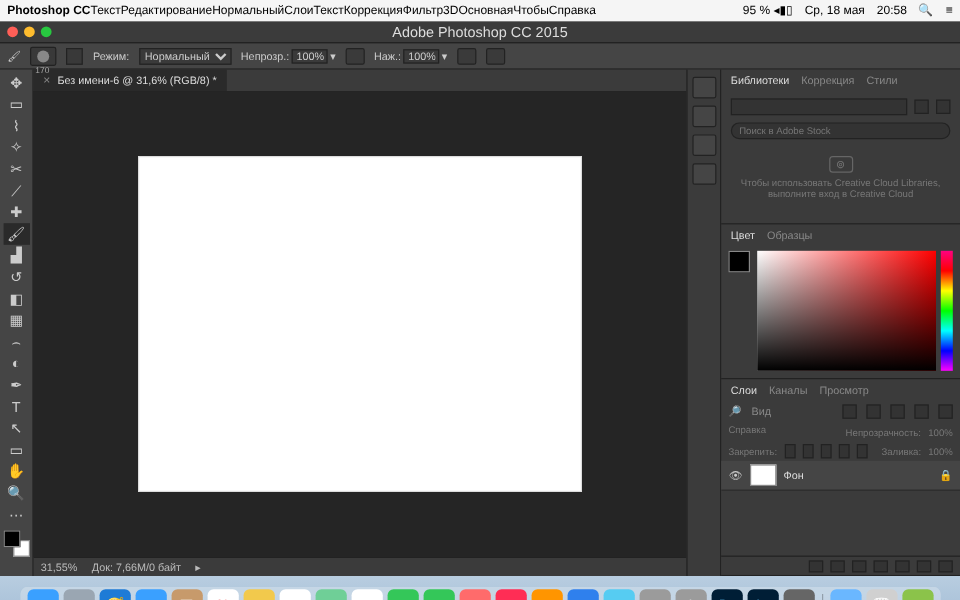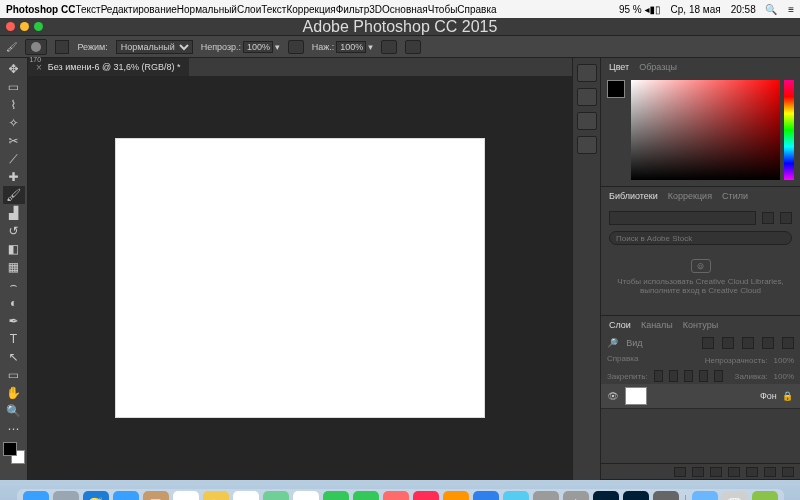--- a/index.html
+++ b/index.html
@@ -8,21 +8,21 @@
   .mac-menu { height:18px; background:#f5f5f5; display:flex; align-items:center; padding:0 6px; color:#000; font-size:10px; }
   .mac-menu .apple { font-size:12px; }
   .mac-menu .app { font-weight:600; }
   .mac-menu .spacer { flex:1; }
   .mac-menu .right { display:flex; gap:10px; align-items:center; }
   
   .win-title { height:18px; background:#3b3b3b; display:flex; align-items:center; justify-content:center; position:relative; border-bottom:1px solid #222; }
   .traffic { position:absolute; left:6px; display:flex; gap:5px; }
   .traffic span { width:9px; height:9px; border-radius:50%; }
   .tl-r{background:#ff5f57}.tl-y{background:#febc2e}.tl-g{background:#28c840}
-  .win-title .txt { font-size:16px; color:#ddd; }
+  .win-title .txt { font-size:12px; color:#ddd; }
   
   .opts { height:22px; background:#454545; display:flex; align-items:center; gap:8px; padding:0 6px; border-bottom:1px solid #222; font-size:9px; color:#ccc; }
   .opts .brush { width:22px; height:16px; background:#393939; border:1px solid #222; border-radius:2px; display:flex; align-items:center; justify-content:center; position:relative; }
   .opts .brush::before{content:"";width:10px;height:10px;border-radius:50%;background:#888;}
   .opts .sz{font-size:7px;color:#aaa;position:absolute;bottom:-9px;left:3px}
   .opts .swap { width:14px; height:14px; background:#393939; border:1px solid #222; }
   .opts select { background:#3a3a3a; color:#ccc; border:1px solid #222; font-size:9px; height:14px; }
   .opts .val { display:flex; align-items:center; gap:2px; }
   .opts .val input{width:30px;background:#3a3a3a;border:1px solid #222;color:#ccc;font-size:9px;height:12px;text-align:right;padding-right:2px;}
   .opts .iconbtn{width:16px;height:14px;background:#3a3a3a;border:1px solid #222;border-radius:2px;}
@@ -67,21 +67,21 @@
   .layers-body{flex:1;display:flex;flex-direction:column;font-size:9px;}
   .layers-body .row1{display:flex;gap:8px;align-items:center;padding:3px 6px;color:#888;}
   .layers-body .srch{flex:1}
   .layers-body .i{width:12px;height:12px;background:#333;border:1px solid #222;}
   .layers-body .row2{display:flex;gap:6px;align-items:center;padding:2px 6px;color:#777;font-size:8px;}
   .layers-body .row2 .sel{flex:1;height:12px;}
   .layers-body .list{flex:1;background:#3b3b3b;}
   .layer{display:flex;align-items:center;gap:6px;padding:3px 6px;background:#454545;border-bottom:1px solid #2a2a2a;}
   .layer .eye{width:12px;text-align:center;}
   .layer .th{width:22px;height:18px;background:#fff;border:1px solid #888;}
-  .layer .nm{flex:1;color:#ddd;text-align:right;}
+  .layer .nm{flex:1;color:#ddd;}
   .layer .lk{color:#888;}
   .layers-foot{height:16px;background:#3b3b3b;border-top:1px solid #222;display:flex;justify-content:flex-end;gap:6px;padding:0 6px;align-items:center;}
   .layers-foot .b{width:12px;height:10px;background:#333;border:1px solid #222;}
   
   .dock { height:40px; position:relative; background:linear-gradient(#b8cde0,#a3bdd6); display:flex; align-items:flex-end; justify-content:center; }
   .dock-inner{background:rgba(255,255,255,0.25);border-radius:6px;padding:2px 6px;display:flex;gap:4px;align-items:flex-end;margin-bottom:1px;backdrop-filter:blur(4px);}
   .dicon{width:26px;height:26px;border-radius:5px;display:flex;align-items:center;justify-content:center;font-size:13px;color:#fff;}
   .sep{width:1px;height:22px;background:rgba(0,0,0,0.25);margin:0 2px;}
 </style>
 </head>
@@ -177,68 +177,73 @@
   <div class="docwrap">
     <div class="doctab">
       <div class="tab">
         <span class="x">×</span>
         <span>Без имени-6 @ 31,6% (RGB/8) *</span>
       </div>
     </div>
     <div class="canvas">
       <div class="page"></div>
     </div>
+    <div class="status">
+      <span>31,55%</span>
+      <span>Док:  7,66M/0 байт</span>
+      <span>▸</span>
+    </div>
   </div>
 
   <div class="strip">
     <div class="sbtn"></div>
     <div class="sbtn"></div>
     <div class="sbtn"></div>
     <div class="sbtn"></div>
   </div>
 
   <div class="panels">
+    <div class="panel">
+      <div class="ptabs">
+        <span class="act">Библиотеки</span>
+        <span>Коррекция</span>
+        <span>Стили</span>
+      </div>
+      <div class="lib-body">
+        <div class="lib-top">
+          <div class="dd"></div>
+          <div class="b"></div>
+          <div class="b"></div>
+        </div>
+        <input class="search" placeholder="Поиск в Adobe Stock" style="">
+        <div class="msg">
+          <div class="cc">⊚</div>
+          <div>Чтобы использовать Creative Cloud Libraries,</div>
+          <div>выполните вход в Creative Cloud</div>
+        </div>
+      </div>
+    </div>
     <div class="panel">
       <div class="ptabs">
         <span class="act">Цвет</span>
         <span>Образцы</span>
       </div>
       <div class="color-body">
         <div class="sw">
             <div class="big"></div>
           </div>
         <div class="picker"></div>
         <div class="hue"></div>
       </div>
     </div>
-    <div class="panel">
-      <div class="ptabs">
-        <span class="act">Библиотеки</span>
-        <span>Коррекция</span>
-        <span>Стили</span>
-      </div>
-      <div class="lib-body">
-        <div class="lib-top">
-          <div class="dd"></div>
-          <div class="b"></div>
-          <div class="b"></div>
-        </div>
-        <input class="search" placeholder="Поиск в Adobe Stock" style="">
-        <div class="msg">
-          <div class="cc">⊚</div>
-          <div>Чтобы использовать Creative Cloud Libraries,</div>
-          <div>выполните вход в Creative Cloud</div>
-        </div>
-      </div>
-    </div>
     <div class="panel" style="flex:1;display:flex;flex-direction:column;">
       <div class="ptabs">
         <span class="act">Слои</span>
         <span>Каналы</span>
-        <span>Контуры</span>
+        <span>Просмотр</span>
       </div>
       <div class="layers-body">
         <div class="row1">
           <span>🔎</span>
           <span class="srch">Вид</span>
           <div class="i"></div>
           <div class="i"></div>
           <div class="i"></div>
           <div class="i"></div>
           <div class="i"></div>

